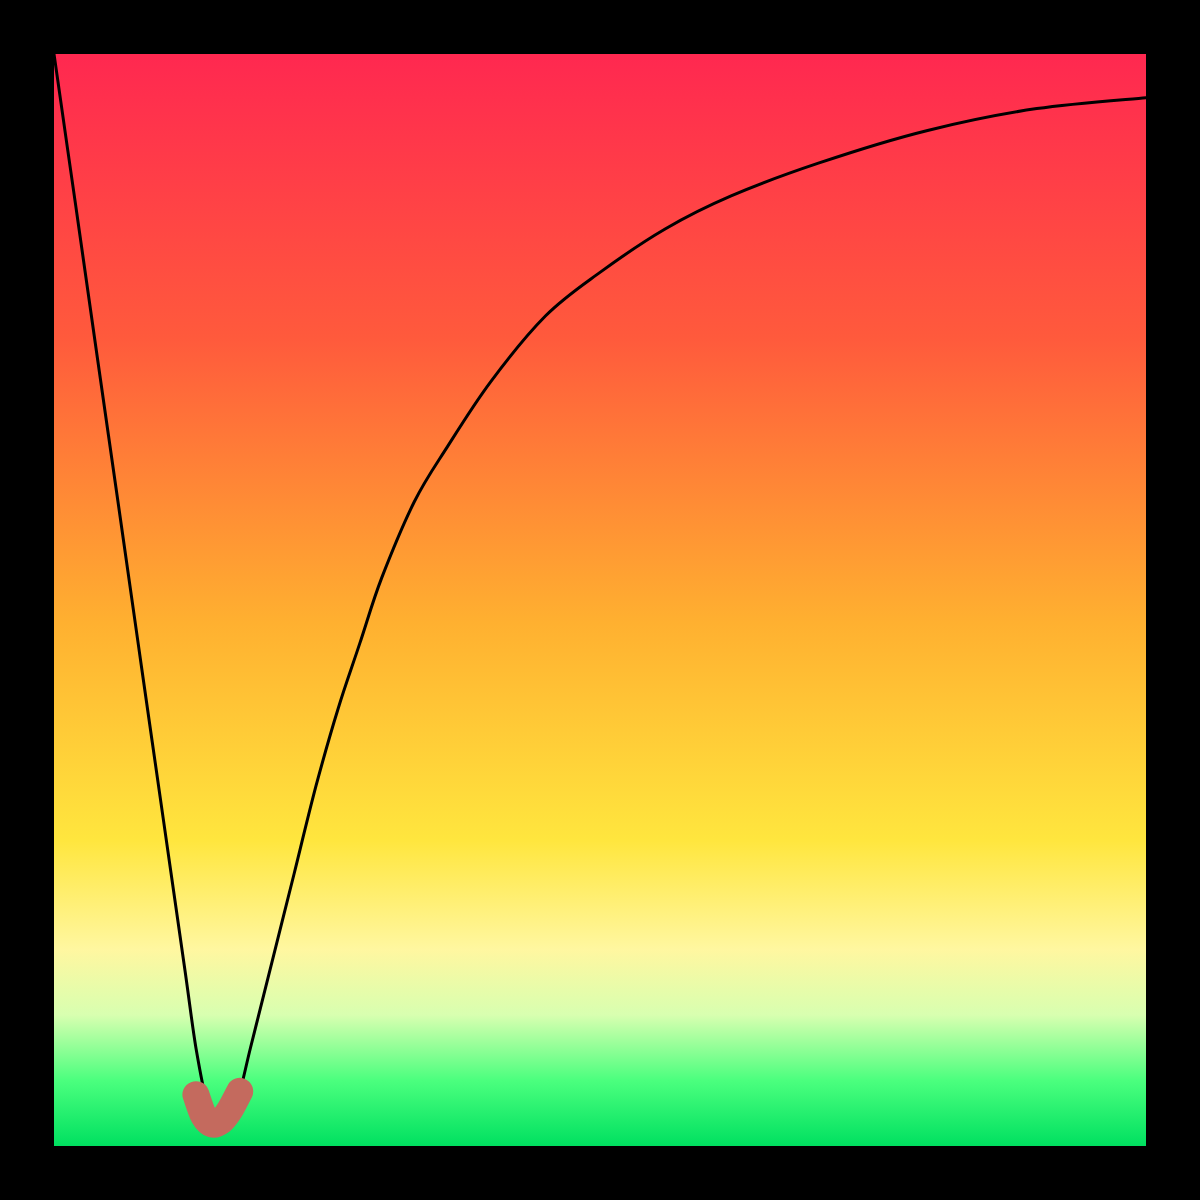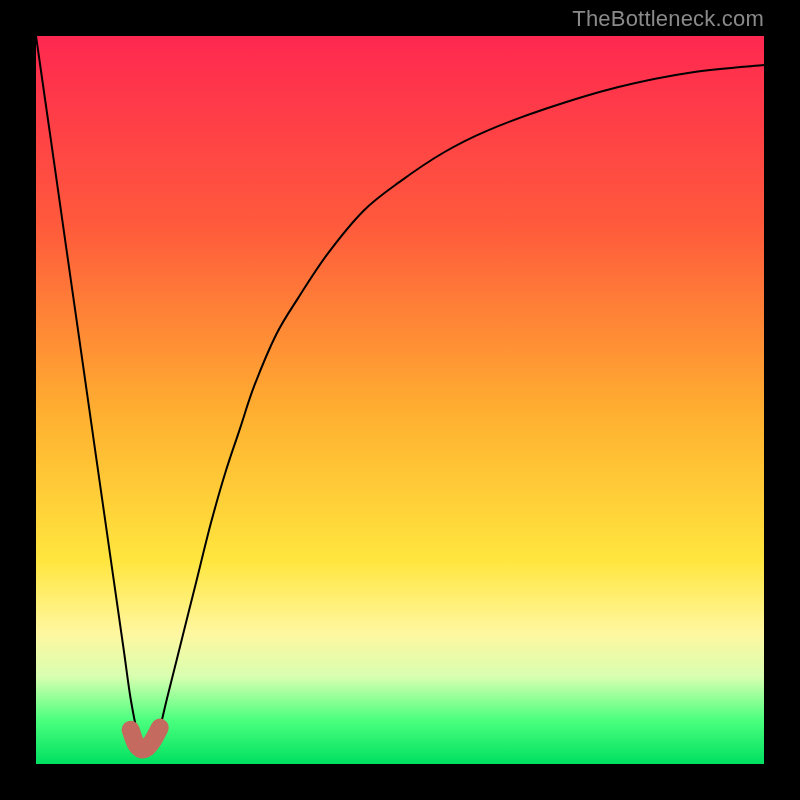--- a/index.html
+++ b/index.html
@@ -76,14 +76,13 @@
   <div class="plot">
     <svg class="curve" viewBox="0 0 728 728">
       <g>
         <path id="main-curve" class="stroke-main" d="M 0.0 0.0 C 2.4 17.0, 9.7 67.9, 14.6 101.9 C 19.4 135.9, 24.3 169.9, 29.1 203.8 C 34.0 237.8, 38.8 271.8, 43.7 305.8 C 48.5 339.7, 53.4 373.7, 58.2 407.7 C 63.1 441.7, 67.9 475.6, 72.8 509.6 C 77.7 543.6, 83.7 586.0, 87.4 611.5 C 91.0 637.0, 92.2 647.9, 94.6 662.5 C 97.1 677.0, 99.5 690.4, 101.9 698.9 C 104.3 707.4, 106.8 712.2, 109.2 713.4 C 111.6 714.7, 114.1 709.8, 116.5 706.2 C 118.9 702.5, 121.3 698.9, 123.8 691.6 C 126.2 684.3, 127.4 677.0, 131.0 662.5 C 134.7 647.9, 140.7 623.7, 145.6 604.2 C 150.5 584.8, 155.3 565.4, 160.2 546.0 C 165.0 526.6, 169.9 506.0, 174.7 487.8 C 179.6 469.6, 184.4 452.6, 189.3 436.8 C 194.1 421.0, 199.0 407.7, 203.8 393.1 C 208.7 378.6, 212.3 365.2, 218.4 349.4 C 224.5 333.7, 233.0 313.0, 240.2 298.5 C 247.5 283.9, 253.6 275.4, 262.1 262.1 C 270.6 248.7, 280.3 233.0, 291.2 218.4 C 302.1 203.8, 315.5 186.9, 327.6 174.7 C 339.7 162.6, 350.7 155.3, 364.0 145.6 C 377.3 135.9, 393.1 125.0, 407.7 116.5 C 422.2 108.0, 434.4 101.9, 451.4 94.6 C 468.3 87.4, 487.8 80.1, 509.6 72.8 C 531.4 65.5, 558.1 57.0, 582.4 51.0 C 606.7 44.9, 630.9 40.0, 655.2 36.4 C 679.5 32.8, 715.9 30.3, 728.0 29.1"></path>
       </g>
       <g>
         <path id="accent-curve" class="stroke-accent" d="M 94.6 693.8 C 95.5 696.1, 97.9 704.3, 99.7 707.6 C 101.6 710.9, 103.6 712.8, 105.6 713.4 C 107.5 714.0, 109.4 712.8, 111.4 711.3 C 113.3 709.7, 115.1 707.3, 117.2 704.0 C 119.3 700.7, 122.7 693.7, 123.8 691.6"></path>
       </g>
     </svg>
   </div>
-  <div class="watermark">TheBottleneck.com</div>
 </div>
 
 </body></html>

